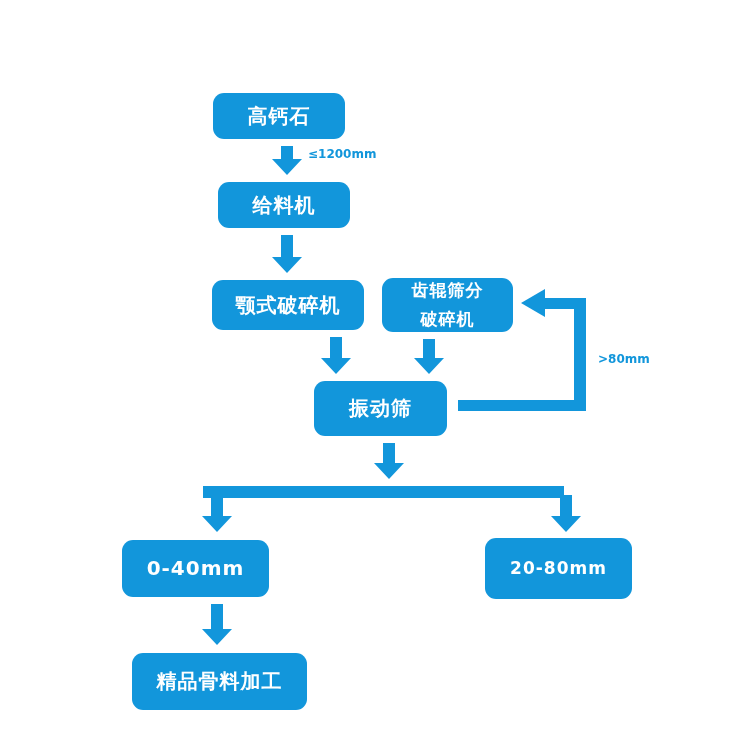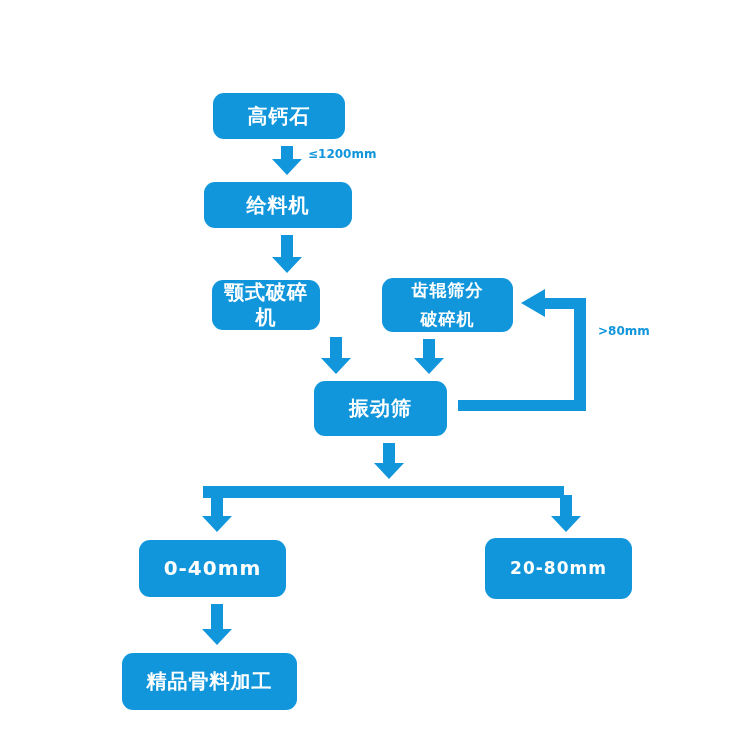--- a/index.html
+++ b/index.html
@@ -25,27 +25,27 @@
     align-items: center;
     justify-content: center;
     text-align: center;
     font-weight: bold;
     font-size: 20px;
     line-height: 1.25;
     letter-spacing: 1px;
   }
   .node.two-line { font-size: 17px; }
   .n-source  { left: 181px; top:  61px; width: 132px; height: 46px; }
-  .n-feeder  { left: 172px; top: 150px; width: 148px; height: 46px; justify-content: center; }
-  .n-jaw     { left: 180px; top: 248px; width: 108px; height: 50px; text-align: center; }
+  .n-feeder  { left: 186px; top: 150px; width: 132px; height: 46px; justify-content: center; }
+  .n-jaw     { left: 180px; top: 248px; width: 152px; height: 50px; text-align: center; }
   .n-roller  { left: 350px; top: 246px; width: 131px; height: 54px; }
   .n-screen  { left: 282px; top: 349px; width: 133px; height: 55px; }
-  .n-out040  { left: 107px; top: 508px; width: 147px; height: 57px; }
+  .n-out040  { left: 90px; top: 508px; width: 147px; height: 57px; }
   .n-out4080 { left: 453px; top: 506px; width: 147px; height: 61px; }
-  .n-premium { left:  90px; top: 621px; width: 175px; height: 57px; }
+  .n-premium { left:  100px; top: 621px; width: 175px; height: 57px; }
 
   
   .arrow-down { position: absolute; width: 30px; }
   .arrow-down .shaft {
     position: absolute; left: 9px; top: 0; width: 12px; bottom: 15px;
     background: var(--accent);
   }
   .arrow-down .head {
     position: absolute; left: 0; bottom: 0; width: 0; height: 0;
     border-left: 15px solid transparent;
@@ -76,21 +76,21 @@
 
   
   .edge-label {
     position: absolute;
     color: var(--accent);
     font-weight: bold;
     font-size: 12px;
     white-space: nowrap;
   }
   .l-feed { left: 276px; top: 115px; }
-  .l-over { left: 566px; top: 292px; }
+  .l-over { left: 566px; top: 320px; }
 </style>
 </head>
 <body>
 
 <div class="canvas">
 
   <div class="node n-source">
     <span>高钙石</span>
   </div>
 

